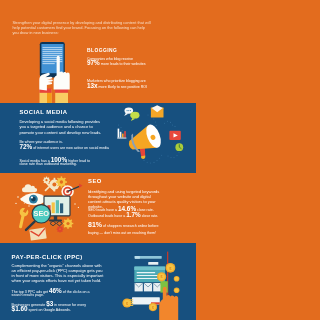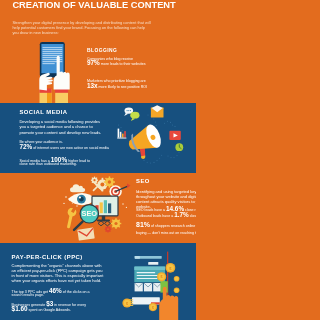--- a/index.html
+++ b/index.html
@@ -23,21 +23,20 @@
   .bd{position:absolute;color:#fff;}
   .big{font-weight:bold;line-height:5px;}
 </style>
 </head>
 <body>
 
 <div class="page">
 
   <div class="band b-orange" id="hdr" style="top:0;height:103px;">
     <div class="h-title">
-      <div>CREATION OF VALUABLE CONTENT</div>
     </div>
     <div class="h-sub">Strengthen your digital presence by developing and distributing content that will help potential customers find your brand. Focusing on the following can help you draw in new business:</div>
 
     <div class="sec-h" style="left:87px;top:47.5px;font-size:4.9px;">BLOGGING</div>
 
     <svg style="left:34px;top:38px;" width="40" height="66" viewBox="0 0 40 66">
       <rect x="5.8" y="3.9" width="25" height="35.6" rx="2.4" fill="#0d3557"></rect>
       <rect x="7.4" y="6.0" width="22.1" height="29.2" fill="#4091d4"></rect>
       <g fill="#d5e8f8">
         <rect x="8.5" y="9.3" width="19.8" height="0.8"></rect>
@@ -150,21 +149,21 @@
       </g>
     </svg>
     <div class="sec-h" style="left:19.4px;top:7.2px;font-size:5.9px;">SOCIAL MEDIA</div>
     <div class="bd" style="left:19.4px;top:16.2px;width:85px;font-size:4.05px;line-height:5.15px;">Developing a social media following provides you a targeted audience and a chance to promote your content and develop new leads.</div>
     <div class="ln" style="left:19.4px;top:37.0px;font-size:3.6px;">Be where your audience is.</div>
     <div class="ln" style="left:19.4px;top:40.6px;font-size:3.6px;"><span class="big" style="font-size:6.4px;">72%</span> <span>of internet users are now active on social media</span></div>
     <div class="ln" style="left:19.4px;top:54.0px;font-size:3.6px;"><span>Social media has a</span> <span class="big" style="font-size:6.4px;">100%</span> <span>higher lead to</span></div>
     <div class="ln" style="left:19.4px;top:59.3px;font-size:3.6px;">close rate than outbound marketing.</div>
   </div>
 
-  <div class="band b-orange" id="seo" style="top:173px;height:68px;margin-left:48px;">
+  <div class="band b-orange" id="seo" style="top:173px;height:68px;">
 
     <svg style="left:6px;top:0px;" width="80" height="70" viewBox="0 0 80 70">
 
       <g>
         <g fill="#f5e6c3">
           <path d="M48.4 11.6 m-5.0 0 a5 5 0 1 0 10 0 a5 5 0 1 0 -10 0"></path>
           <rect x="47.6" y="4.8" width="1.7" height="13.6"></rect>
             <rect x="41.6" y="10.8" width="13.6" height="1.7"></rect>
           <rect x="43.0" y="6.3" width="1.7" height="13.6" transform="rotate(-45 43.9 13.1)"></rect>
           <rect x="43.0" y="6.3" width="1.7" height="13.6" transform="rotate(45 43.9 13.1)"></rect>

